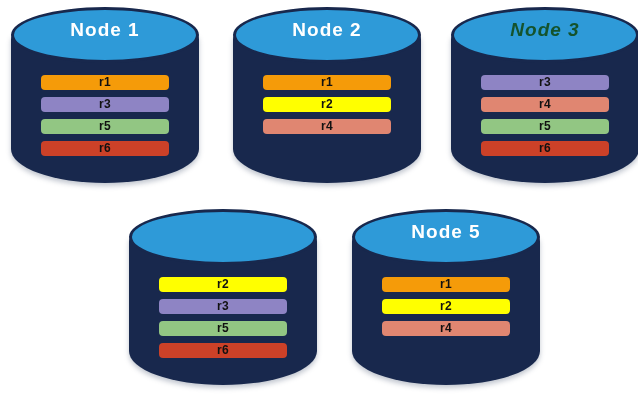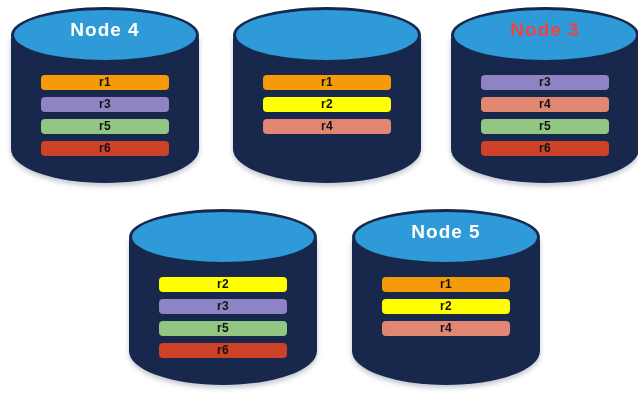--- a/index.html
+++ b/index.html
@@ -73,41 +73,42 @@
     user-select:none;
   }
 </style>
 </head>
 <body style="background: rgb(255, 255, 255);">
 
 <div id="stage">
     <div class="node" style="left: 11px; top: 7px;">
       <div class="cyl-body" style="background: rgb(24, 40, 77);"></div>
       <div class="cyl-top" style="background: rgb(46, 154, 216);"></div>
-      <div class="node-title" style="color: rgb(255, 255, 255);">Node 4</div>
+      <div class="node-title" style="color: rgb(255, 255, 255);">Node 1</div>
       <div class="replicas">
         <div class="replica" style="background: rgb(245, 155, 9); color: rgb(17, 17, 17);">r1</div>
         <div class="replica" style="background: rgb(142, 132, 196); color: rgb(17, 17, 17);">r3</div>
         <div class="replica" style="background: rgb(146, 198, 131); color: rgb(17, 17, 17);">r5</div>
         <div class="replica" style="background: rgb(204, 65, 40); color: rgb(17, 17, 17);">r6</div>
       </div>
     </div>
     <div class="node" style="left: 233px; top: 7px;">
       <div class="cyl-body" style="background: rgb(24, 40, 77);"></div>
       <div class="cyl-top" style="background: rgb(46, 154, 216);"></div>
+      <div class="node-title" style="color: rgb(255, 255, 255);">Node 2</div>
       <div class="replicas">
         <div class="replica" style="background: rgb(245, 155, 9); color: rgb(17, 17, 17);">r1</div>
         <div class="replica" style="background: rgb(255, 255, 0); color: rgb(17, 17, 17);">r2</div>
         <div class="replica" style="background: rgb(224, 134, 113); color: rgb(17, 17, 17);">r4</div>
       </div>
     </div>
     <div class="node" style="left: 451px; top: 7px;">
       <div class="cyl-body" style="background: rgb(24, 40, 77);"></div>
       <div class="cyl-top" style="background: rgb(46, 154, 216);"></div>
-      <div class="node-title" style="color: #ef4444;">Node 3</div>
+      <div class="node-title" style="color: #14532d; font-style: italic;">Node 3</div>
       <div class="replicas">
         <div class="replica" style="background: rgb(142, 132, 196); color: rgb(17, 17, 17);">r3</div>
         <div class="replica" style="background: rgb(224, 134, 113); color: rgb(17, 17, 17);">r4</div>
         <div class="replica" style="background: rgb(146, 198, 131); color: rgb(17, 17, 17);">r5</div>
         <div class="replica" style="background: rgb(204, 65, 40); color: rgb(17, 17, 17);">r6</div>
       </div>
     </div>
     <div class="node" style="left: 129px; top: 209px;">
       <div class="cyl-body" style="background: rgb(24, 40, 77);"></div>
       <div class="cyl-top" style="background: rgb(46, 154, 216);"></div>

